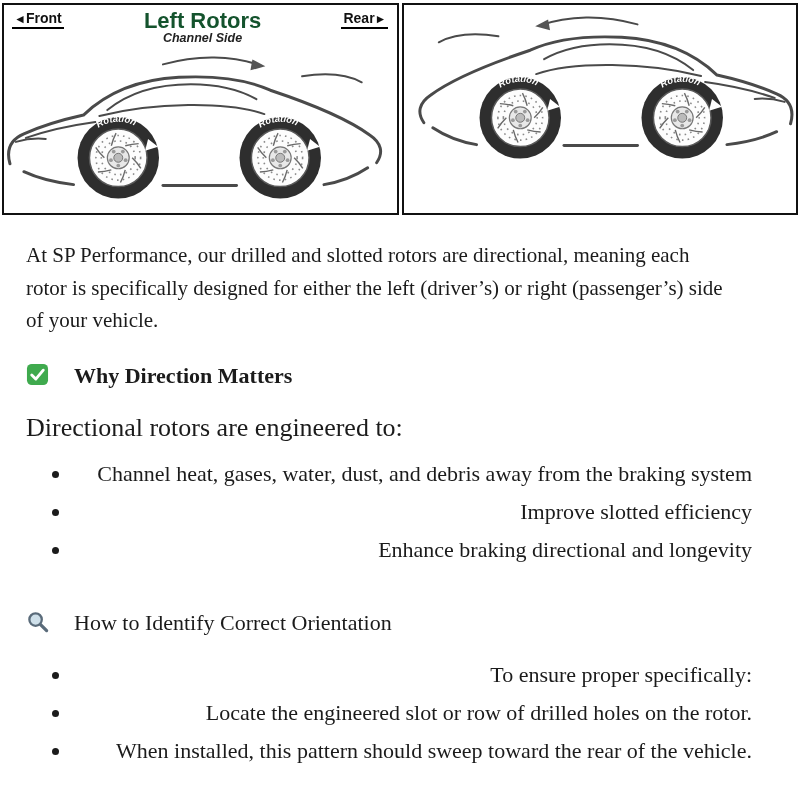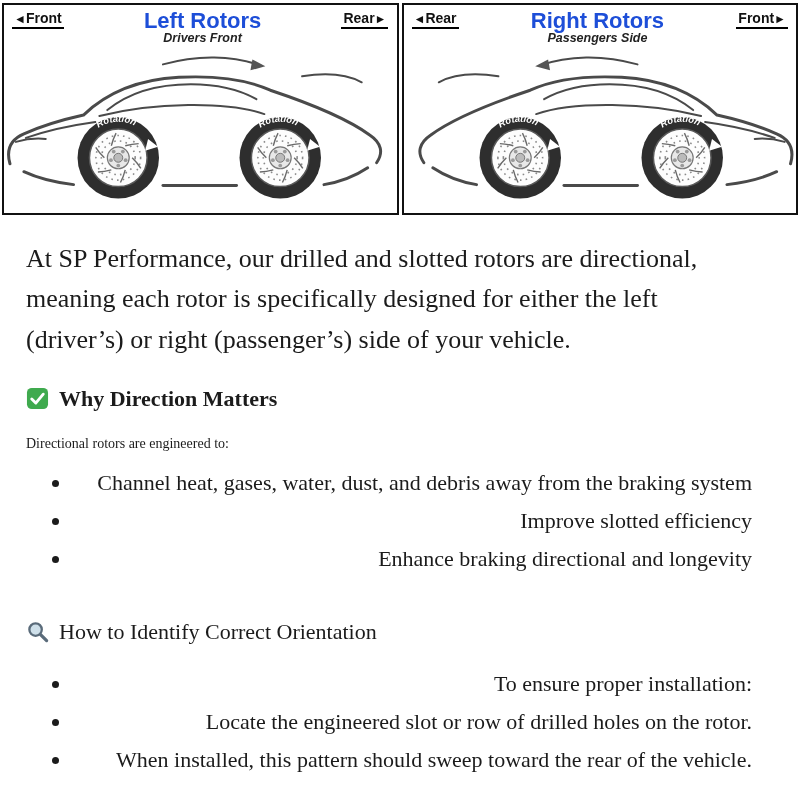--- a/index.html
+++ b/index.html
@@ -5,49 +5,49 @@
   html,body { margin:0; padding:0; background:#fff; }
   body { width:800px; font-family:"Liberation Serif", serif; color:#1b1b1b; }
 
   
   .diagram { display:flex; gap:3px; padding:3px 2px 0 2px; }
   .panel { flex:1 1 0; border:2px solid #111; background:#fff; height:208px; overflow:hidden; }
   .panel-head { display:flex; justify-content:space-between; align-items:flex-start; padding:5px 8px 0 8px; font-family:"Liberation Sans", sans-serif; }
   .dir { font-weight:bold; font-size:14px; border-bottom:2px solid #000; padding:0 2px 1px 2px; white-space:nowrap; color:#111; }
   .dir .arr { font-size:12px; }
   .titles { text-align:center; line-height:1.05; margin-top:-1px; }
-  .title { font-weight:bold; font-size:22px; color:#1d4ed8; }
+  .title { font-weight:bold; font-size:22px; color:#14532d; }
   .subtitle { font-weight:bold; font-style:italic; font-size:12.5px; color:#222; }
   .carbox { width:100%; height:160px; display:block; }
 
   .rot-text { font-family:"Liberation Sans", sans-serif; font-size:9.5px; font-weight:bold; font-style:italic; fill:#ffffff; }
 
   
   .article { padding:2px 30px 26px 26px; }
-  .intro { font-size:26px; line-height:1.55; max-width:700px; margin:22px 0 6px 0; }
-  .sec-head { display:flex; align-items:center; gap:10px; margin:26px 0 0 0; }
+  .intro { font-size:21px; line-height:1.55; max-width:700px; margin:22px 0 6px 0; }
+  .sec-head { display:flex; align-items:flex-start; gap:25px; margin:26px 0 0 0; }
   .sec-head .h-bold { font-size:22px; font-weight:bold; }
   .sec-head .h-reg  { font-size:22px; font-weight:normal; }
-  .lead { font-size:14px; margin:24px 0 0 0; }
+  .lead { font-size:26px; margin:24px 0 0 0; }
   ul { margin:14px 0 0 0; padding-left:46px;text-align:right; }
   li { font-size:22px; line-height:1.5; margin-bottom:5px; max-width:680px; }
   .gap-list { margin-top:22px; }
   .icon-badge { width:23px; height:23px; flex:0 0 23px; }
 </style>
 </head>
 <body>
 
 <div class="diagram">
 
   <div class="panel">
     <div class="panel-head">
       <span class="dir"><span class="arr">◄</span><span>Front</span></span>
       <span class="titles">
         <div class="title">Left Rotors</div>
-        <div class="subtitle">Drivers Front</div>
+        <div class="subtitle">Channel Side</div>
       </span>
       <span class="dir"><span>Rear</span><span class="arr">►</span></span>
     </div>
     <svg class="carbox" viewBox="0 0 395 158">
       <defs>
         <path id="rotPath" d="M -34 -11 A 35.5 35.5 0 0 1 34 -11" fill="none"></path>
         <g id="wheelg">
           <circle r="41" fill="#2e2e2e"></circle>
           <circle r="29" fill="#fdfdfd" stroke="#5a5a5a" stroke-width="1.5"></circle>
           <circle r="22.5" fill="none" stroke="#8a8a8a" stroke-width="1.6" stroke-dasharray="1.6 4.2"></circle>
@@ -94,28 +94,20 @@
         <path d="M 30 -19 L 40 -11 L 27 -7 Z" fill="#fff"></path>
       </g>
       <g transform="translate(278 112)">
         <text class="rot-text"><textPath href="#rotPath" startOffset="24">Rotation</textPath></text>
         <path d="M 30 -19 L 40 -11 L 27 -7 Z" fill="#fff"></path>
       </g>
     </svg>
   </div>
 
   <div class="panel">
-    <div class="panel-head">
-      <span class="dir"><span class="arr">◄</span><span>Rear</span></span>
-      <span class="titles">
-        <div class="title">Right Rotors</div>
-        <div class="subtitle">Passengers Side</div>
-      </span>
-      <span class="dir"><span>Front</span><span class="arr">►</span></span>
-    </div>
     <svg class="carbox" viewBox="0 0 395 158">
       <g transform="translate(395 0) scale(-1 1)">
           <use href="#car"></use>
         </g>
       <g transform="translate(280 112)">
         <text class="rot-text"><textPath href="#rotPath" startOffset="24">Rotation</textPath></text>
         <path d="M 30 -19 L 40 -11 L 27 -7 Z" fill="#fff"></path>
       </g>
       <g transform="translate(117 112)">
         <text class="rot-text"><textPath href="#rotPath" startOffset="24">Rotation</textPath></text>
@@ -147,18 +139,18 @@
 
   <div class="sec-head" style="margin-top:44px;">
     <svg class="icon-badge" viewBox="0 0 24 24">
       <circle cx="10" cy="10" r="6.5" fill="#cfe0ea" stroke="#5a6b7a" stroke-width="2.4"></circle>
       <line x1="15.2" y1="15.2" x2="21.5" y2="21.5" stroke="#5a6b7a" stroke-width="3.4" stroke-linecap="round"></line>
     </svg>
     <span class="h-reg">How to Identify Correct Orientation</span>
   </div>
 
   <ul class="gap-list">
-    <li>To ensure proper installation:</li>
+    <li>To ensure proper specifically:</li>
     <li>Locate the engineered slot or row of drilled holes on the rotor.</li>
     <li>When installed, this pattern should sweep toward the rear of the vehicle.</li>
   </ul>
 
 </div>
 
 </body></html>

